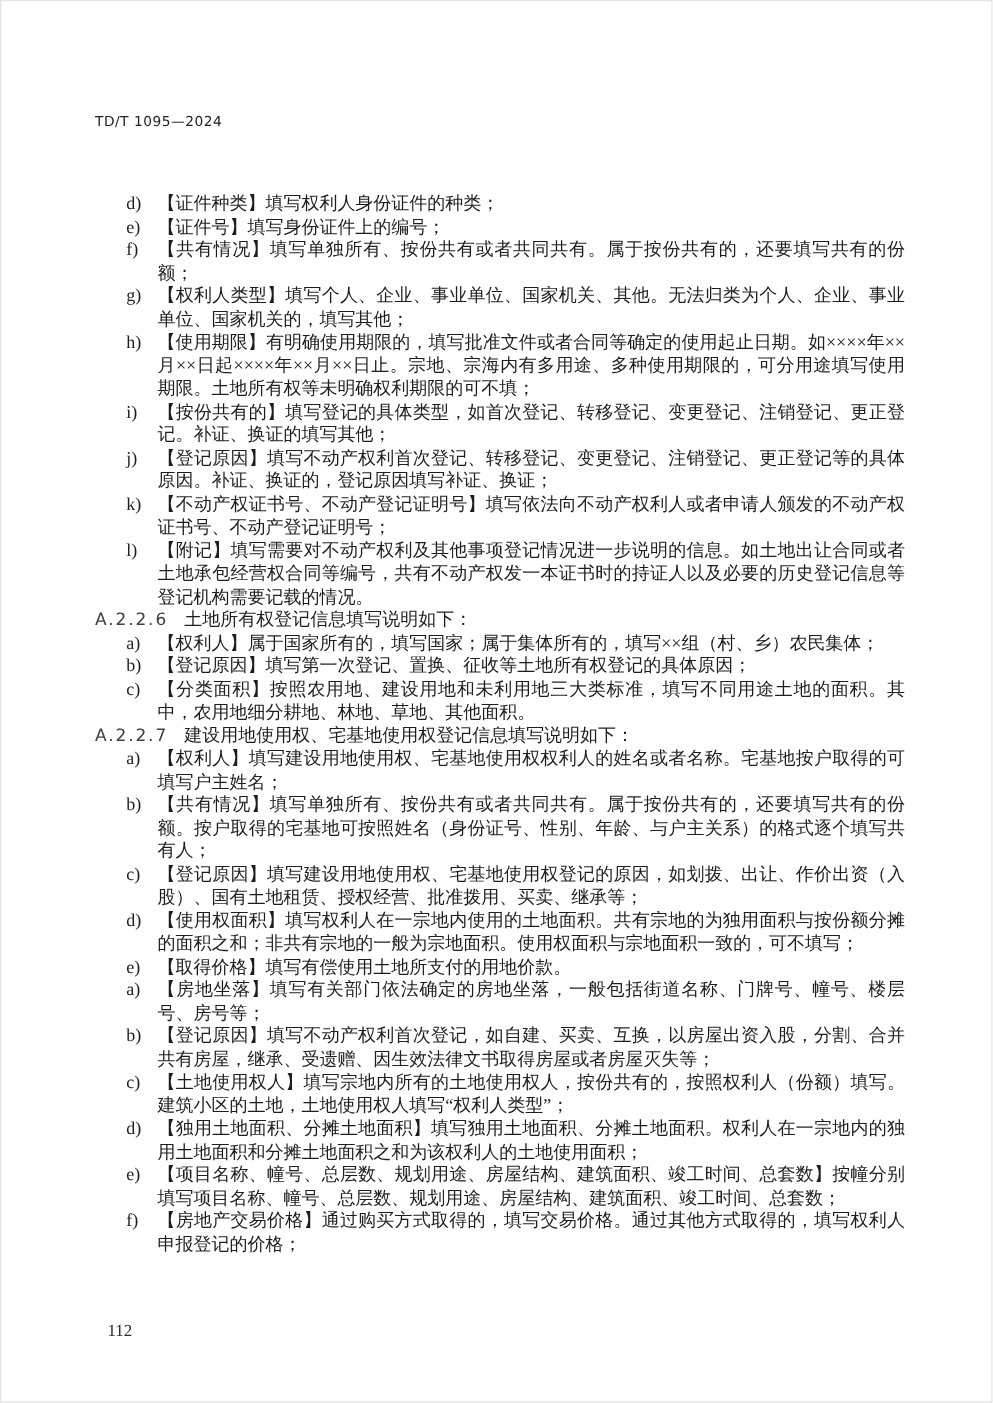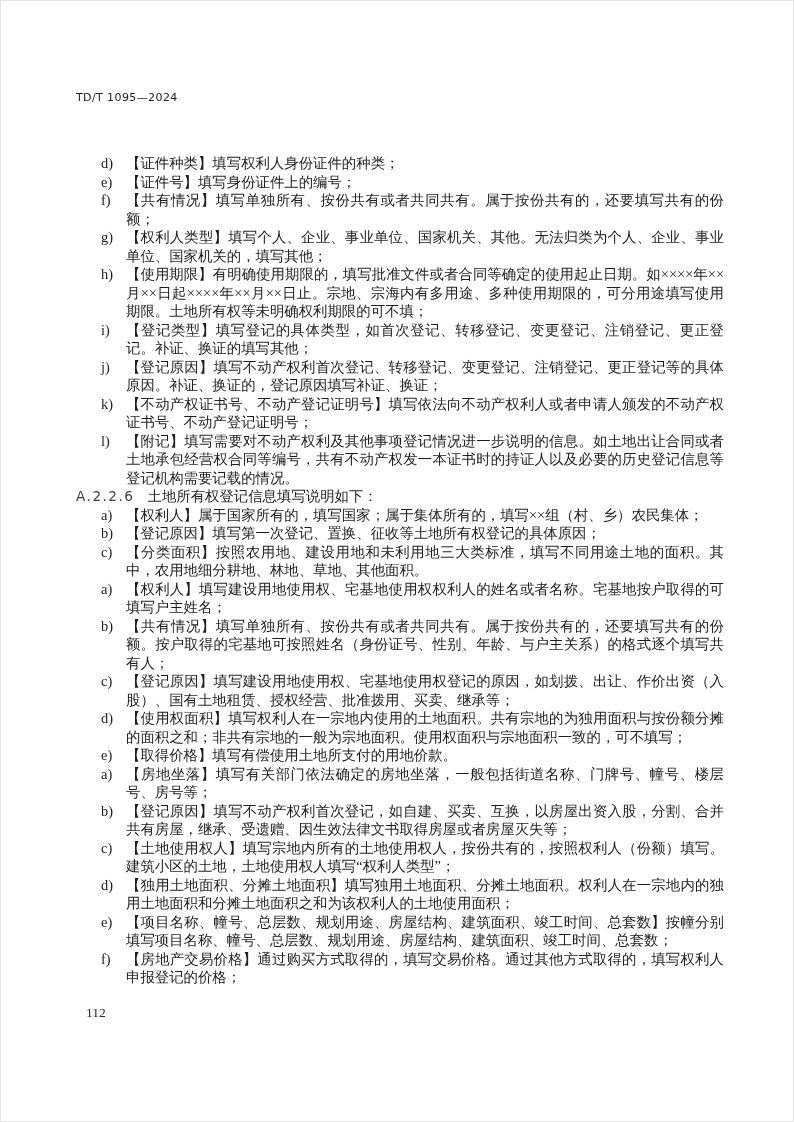--- a/index.html
+++ b/index.html
@@ -48,21 +48,21 @@
     font-family: "DejaVu Sans", sans-serif;
     font-size: 13.6px;
     letter-spacing: 1.5px;
     margin-right: 13px;
     color: #404040;
   }
   .section .text { flex: 1; text-align: justify; }
   .page-number {
     position: absolute;
     left: 85px;
-    top: 1004px;
+    top: 1056px;
     font-size: 13.5px;
     color: #2a2a2a;
   }
 </style>
 </head>
 <body>
 
 <div class="page-header">TD/T 1095—2024</div>
 
 <div class="content">
@@ -82,21 +82,21 @@
   <div class="item">
     <span class="marker">g)</span>
     <span class="text">【权利人类型】填写个人、企业、事业单位、国家机关、其他。无法归类为个人、企业、事业单位、国家机关的，填写其他；</span>
   </div>
   <div class="item">
     <span class="marker">h)</span>
     <span class="text">【使用期限】有明确使用期限的，填写批准文件或者合同等确定的使用起止日期。如××××年××月××日起××××年××月××日止。宗地、宗海内有多用途、多种使用期限的，可分用途填写使用期限。土地所有权等未明确权利期限的可不填；</span>
   </div>
   <div class="item">
     <span class="marker">i)</span>
-    <span class="text">【登记类型】填写登记的具体类型，如首次登记、转移登记、变更登记、注销登记、更正登记。补证、换证的填写其他；</span>
+    <span class="text">【按份共有的】填写登记的具体类型，如首次登记、转移登记、变更登记、注销登记、更正登记。补证、换证的填写其他；</span>
   </div>
   <div class="item">
     <span class="marker">j)</span>
     <span class="text">【登记原因】填写不动产权利首次登记、转移登记、变更登记、注销登记、更正登记等的具体原因。补证、换证的，登记原因填写补证、换证；</span>
   </div>
   <div class="item">
     <span class="marker">k)</span>
     <span class="text">【不动产权证书号、不动产登记证明号】填写依法向不动产权利人或者申请人颁发的不动产权证书号、不动产登记证明号；</span>
   </div>
   <div class="item">
@@ -115,20 +115,24 @@
   </div>
   <div class="item">
     <span class="marker">b)</span>
     <span class="text">【登记原因】填写第一次登记、置换、征收等土地所有权登记的具体原因；</span>
   </div>
   <div class="item">
     <span class="marker">c)</span>
     <span class="text">【分类面积】按照农用地、建设用地和未利用地三大类标准，填写不同用途土地的面积。其中，农用地细分耕地、林地、草地、其他面积。</span>
   </div>
 
+  <div class="section">
+    <span class="marker">A.2.2.7</span>
+    <span class="text">建设用地使用权、宅基地使用权登记信息填写说明如下：</span>
+  </div>
 
   <div class="item">
     <span class="marker">a)</span>
     <span class="text">【权利人】填写建设用地使用权、宅基地使用权权利人的姓名或者名称。宅基地按户取得的可填写户主姓名；</span>
   </div>
   <div class="item">
     <span class="marker">b)</span>
     <span class="text">【共有情况】填写单独所有、按份共有或者共同共有。属于按份共有的，还要填写共有的份额。按户取得的宅基地可按照姓名（身份证号、性别、年龄、与户主关系）的格式逐个填写共有人；</span>
   </div>
   <div class="item">

